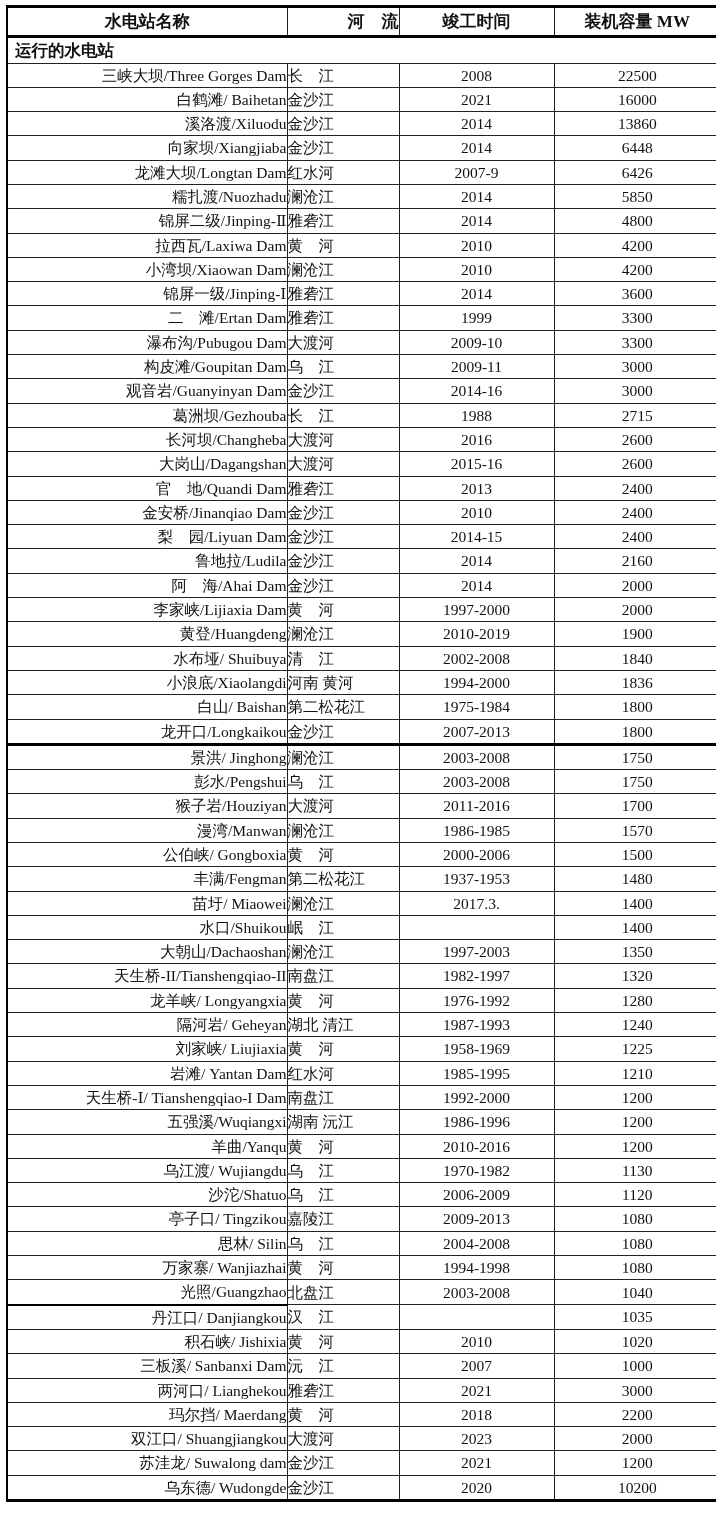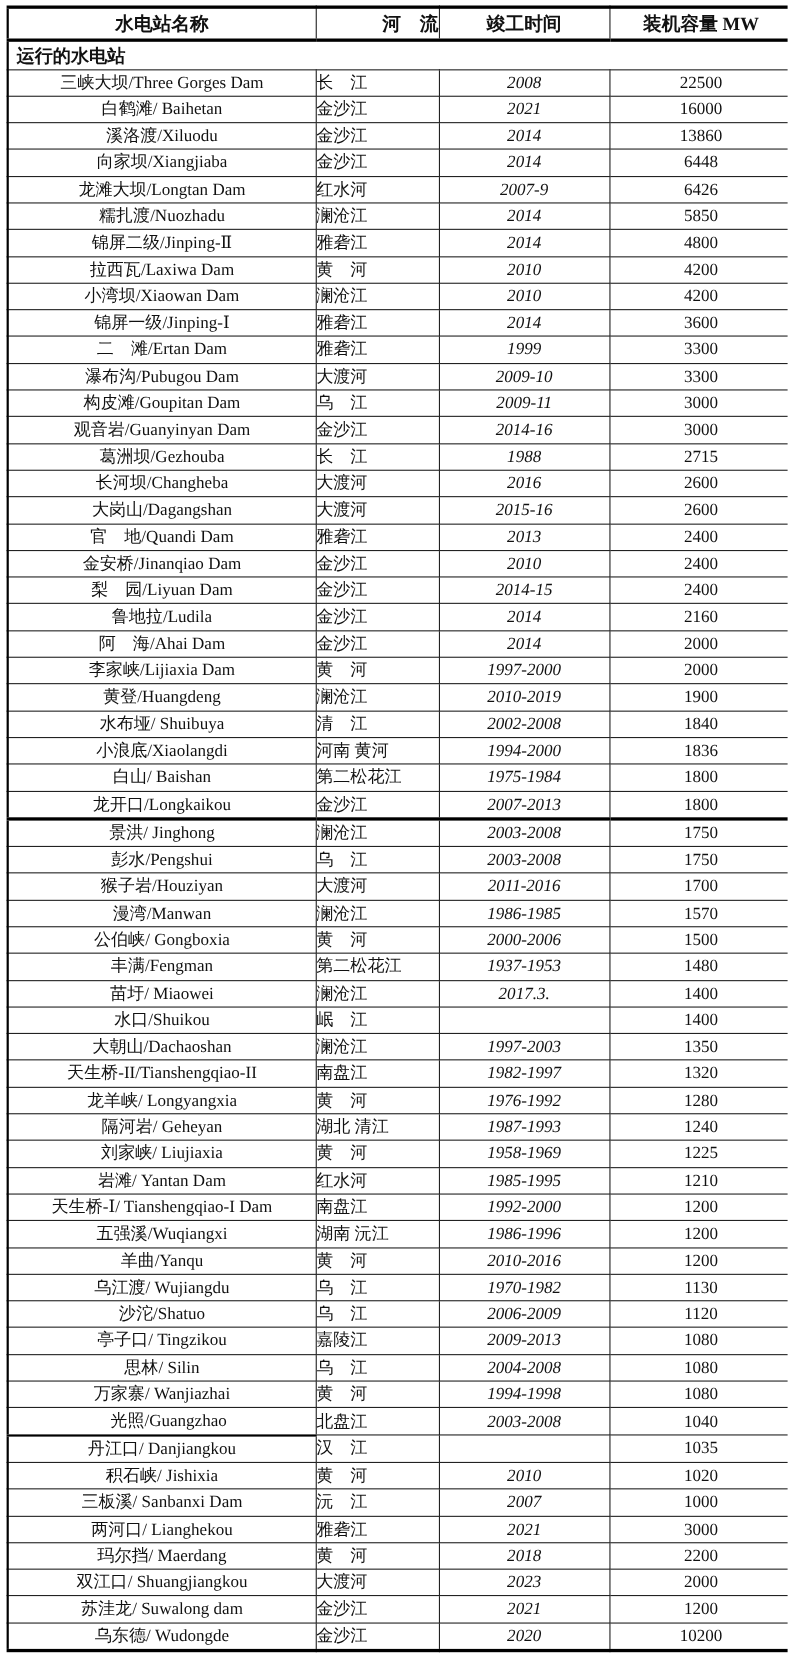--- a/index.html
+++ b/index.html
@@ -33,23 +33,23 @@
     height:27px;
     border-bottom:3px solid #000;
     text-align:center;
   }
   .hydro thead th.c2 { text-align:right; padding-left:20px; }
   .hydro td {
     font-size:15.5px;
     height:23.3px;
     line-height:23.3px;
   }
-  .c1 { text-align:center; padding-left:7px; }
+  .c1 { text-align:right; padding-left:7px; }
   .c2 { text-align:left; padding-left:13px; }
-  .c3 { text-align:center;font-style:italic; }
+  .c3 { text-align:center; }
   .c4 { text-align:center; }
   tr.section-row td {
     font-weight:bold;
     font-size:16.5px;
     text-align:left;
     padding-left:7px;
     height:24.5px;
     margin-left:29px;
   }
   tr.thick-top td { border-top:3px solid #000; }

